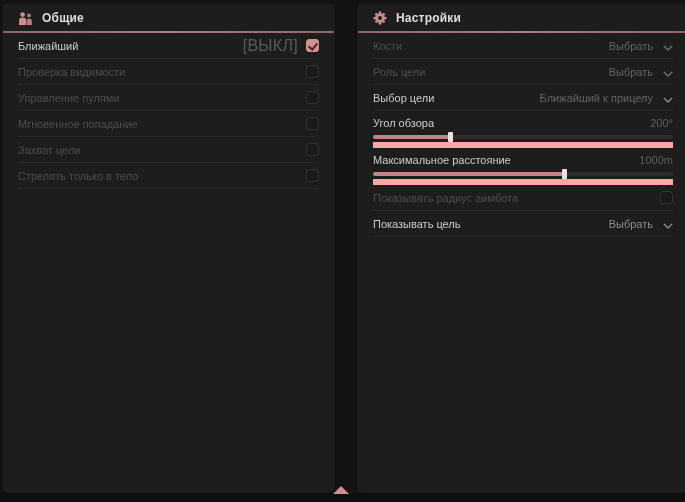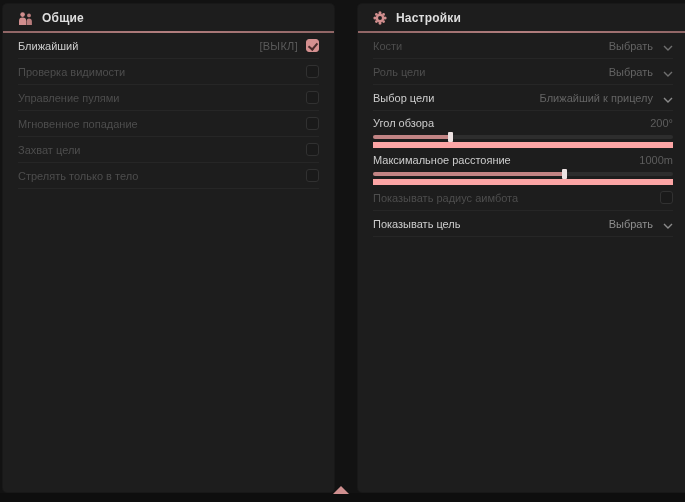--- a/index.html
+++ b/index.html
@@ -27,21 +27,21 @@
   .header-divider{height:2px;background:linear-gradient(90deg,#8f6565,#b27e7e,#8f6565);}
   .panel-body{padding:0 15px;}
   .row{
     height:25px;display:flex;align-items:center;justify-content:space-between;
     border-bottom:1px solid #262626;
   }
   .row:last-child{border-bottom:1px solid #262626;}
   .lbl{font-size:11px;color:#4d4d4d;}
   .lbl.bright{color:#cdcdcd;}
   .right-group{display:flex;align-items:center;gap:8px;}
-  .hotkey{font-size:11px;color:#5a5a5a;letter-spacing:.3px;}
+  .hotkey{font-size:16px;color:#5a5a5a;letter-spacing:.3px;}
   .checkbox{
     width:13px;height:13px;border-radius:3px;
     border:1px solid #313131;background:#1a1a1a;
     box-sizing:border-box;position:relative;
   }
   .checkbox.checked{
     background:#d59090;border-color:#d59090;
   }
   .checkbox.checked::after{
     content:"";position:absolute;left:3px;top:1px;width:4px;height:7px;

